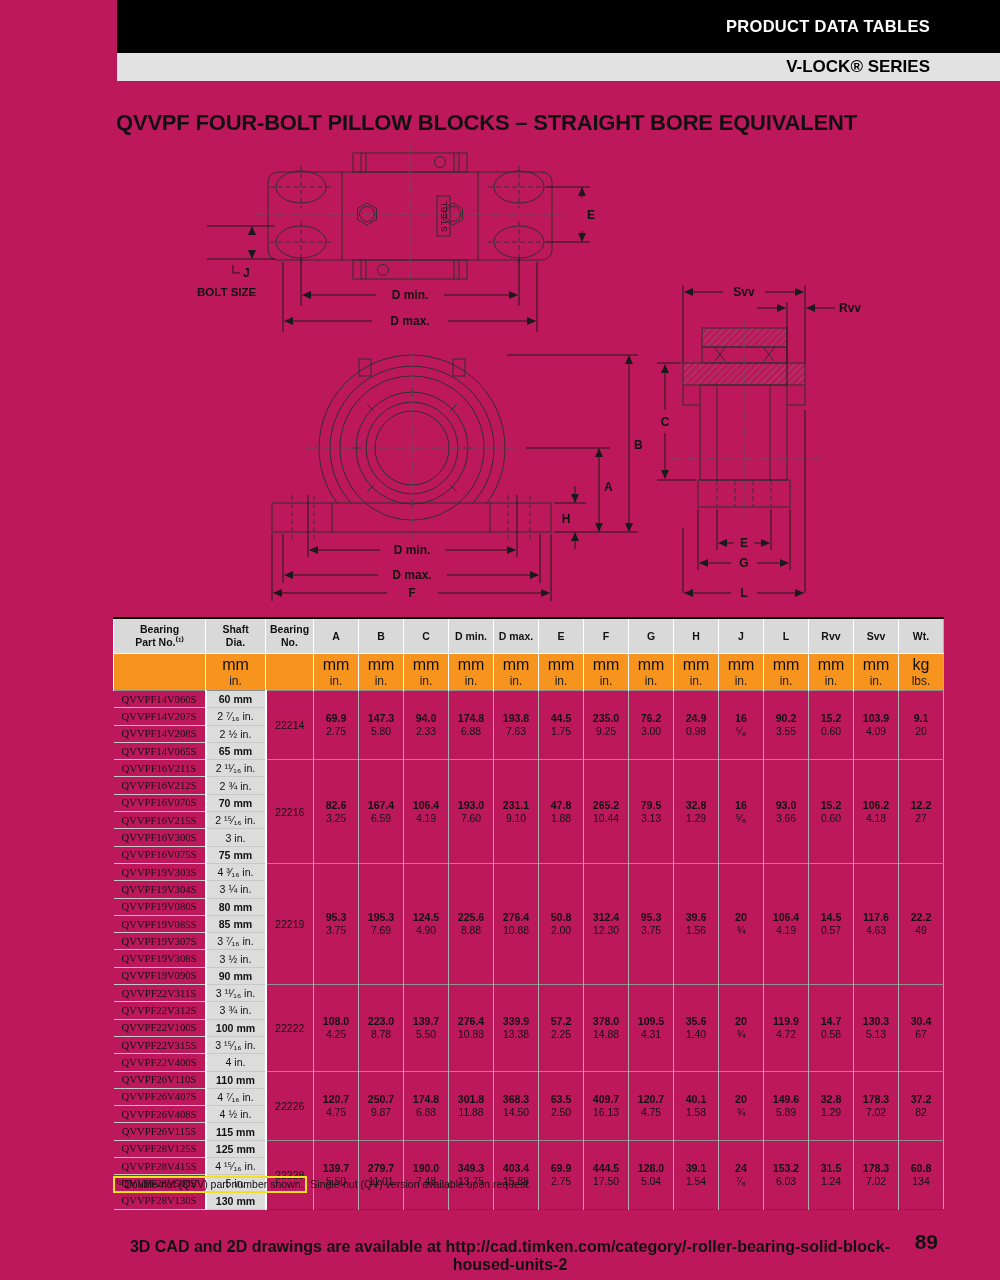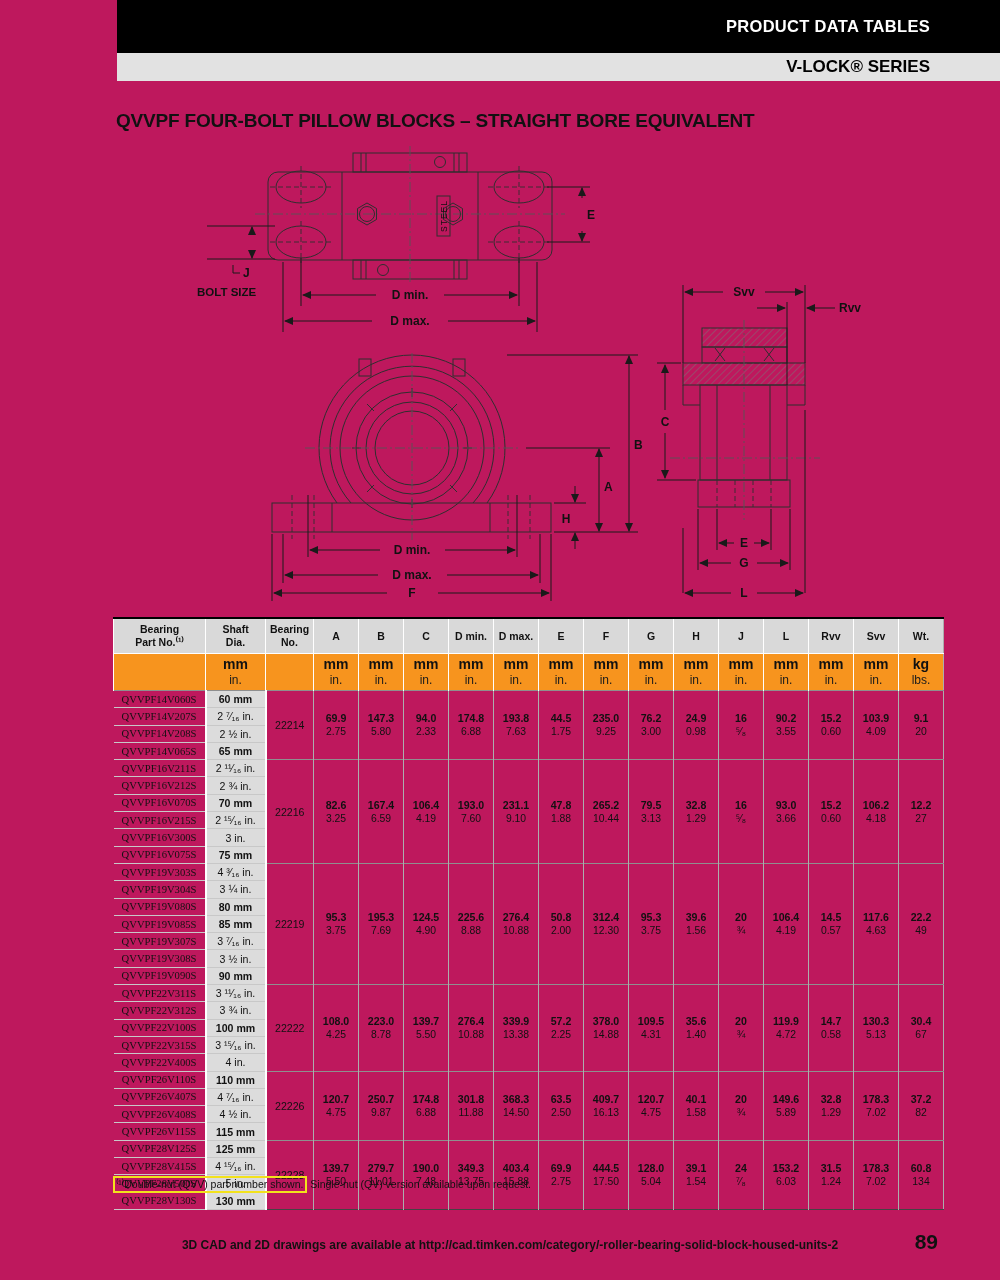--- a/index.html
+++ b/index.html
@@ -6,55 +6,55 @@
   body{font-family:"Liberation Sans",sans-serif;color:#111;}
   #page{position:relative;width:1000px;height:1280px;background:#be185d;overflow:hidden;}
 
   
   .band1{position:absolute;left:117px;top:0;right:0;height:53px;background:#000;
          color:#fff;font-weight:bold;font-size:16.5px;letter-spacing:.3px;
          display:flex;align-items:center;justify-content:flex-end;padding-right:70px;box-sizing:border-box;}
   .band2{position:absolute;left:117px;top:53px;right:0;height:28px;background:#e2e2e2;
          color:#000;font-weight:bold;font-size:17px;
          display:flex;align-items:center;justify-content:flex-end;padding-right:70px;box-sizing:border-box;}
-  .title{position:absolute;left:116px;top:110px;font-size:19px;font-weight:bold;letter-spacing:-.2px;}
+  .title{position:absolute;left:116px;top:110px;font-size:22px;font-weight:bold;letter-spacing:-.2px;}
 
   
   .diag{position:absolute;}
   svg text{font-family:"Liberation Sans",sans-serif;fill:#111;}
   .dimlbl{font-size:12px;font-weight:600;}
   .thin{stroke:#2f2f2f;stroke-width:1;fill:none;}
   .cl{stroke:#555;stroke-width:.9;fill:none;stroke-dasharray:10 3 2 3;}
   .dash{stroke:#2f2f2f;stroke-width:.9;fill:none;stroke-dasharray:5 3;}
   .dim{stroke:#1a1a1a;stroke-width:1;fill:none;}
 
   
   #tblwrap{position:absolute;left:113px;top:617px;}
   .ptable{border-collapse:collapse;table-layout:fixed;width:830px;
           border-top:2.5px solid #000;border-bottom:1.5px solid #444;border-right:1px solid #adadad;}
   .ptable thead th{background:#d9d9d9;font-size:10.5px;font-weight:700;line-height:1.2;
           white-space:pre-line;border-left:1px solid #fff;height:34px;vertical-align:middle;padding:0;}
   .ptable thead tr.units th{background:#f7941e;height:36px;border-top:1px solid #fff;}
-  .u-mm{font-weight:700;font-size:14px;}
+  .u-mm{font-weight:400;font-size:16px;}
   .u-in{font-weight:400;font-size:12px;color:#1c1c1c;}
   .ptable tbody td{font-size:10.6px;text-align:center;vertical-align:middle;padding:0;height:16.3px;}
   td.part{border-bottom:1px solid #c8c8c8;font-family:Liberation Serif, serif;}
   td.shaft{background:#dcdcdc;border-bottom:1px solid #c8c8c8;border-left:2px solid #fff;border-right:2px solid #fff;font-size:10.4px;}
   td.shaft.b, .bold{font-weight:700;}
   td.bno{border-left:1px solid #adadad;font-size:11px;}
   td.dimc{border-left:1px solid #adadad;}
   td.dimc .mm{font-weight:700;font-size:10.6px;line-height:13px;}
   td.dimc .in{font-weight:400;font-size:10.4px;line-height:13px;}
   tr.group-start td{border-top:1.4px solid #8f8f8f;}
 
   
   .footnote{position:absolute;left:113px;top:1177px;font-size:10.5px;}
   .footnote .hl{border:2px solid #f2e21c;padding:0 2px 1px 1px;}
   .footer-text{position:absolute;left:113px;top:1238px;width:794px;text-align:center;
-               font-size:12px;font-weight:bold;}
+               font-size:16px;font-weight:bold;}
   .page-num{position:absolute;right:62px;top:1230px;font-size:21px;font-weight:bold;}
 </style>
 </head>
 <body>
 
 <div id="page">
 
   <div class="band1">
     <span>PRODUCT DATA TABLES</span>
   </div>

